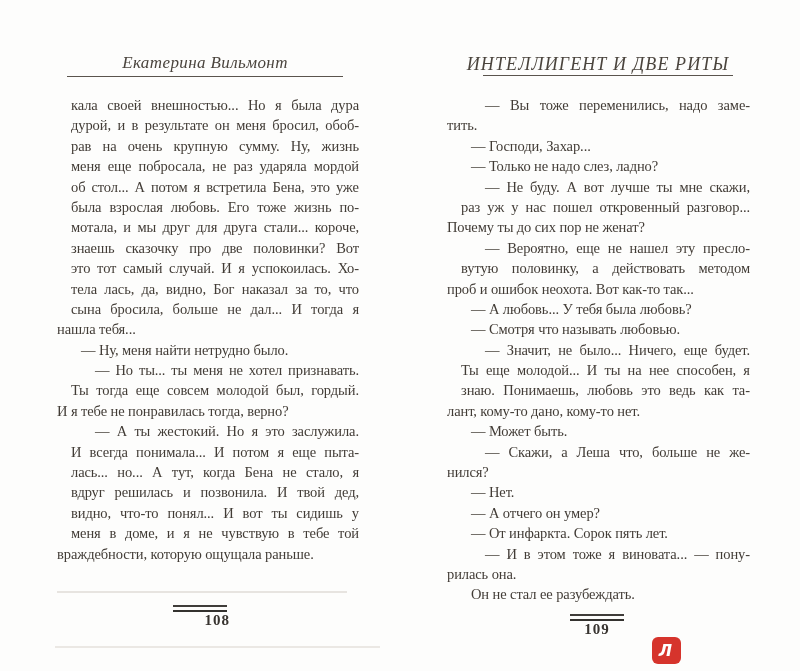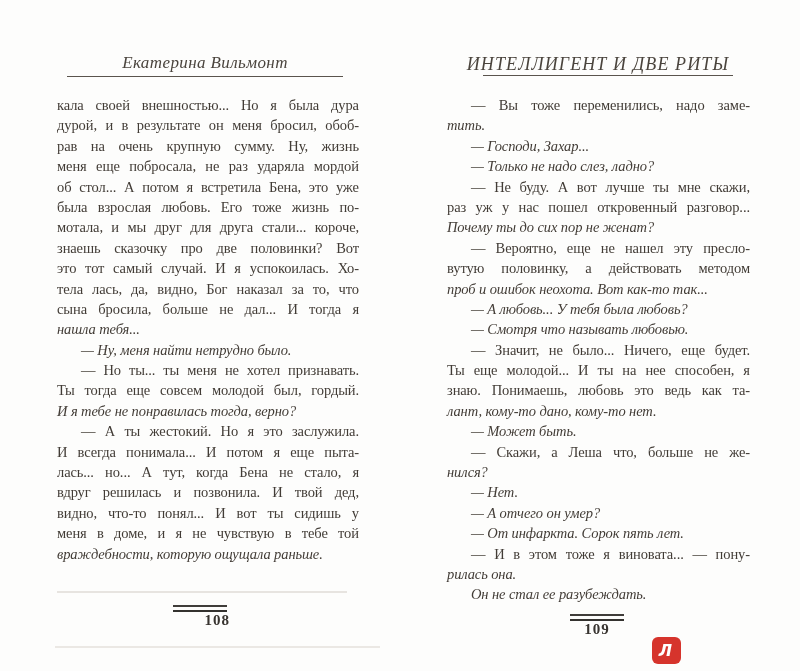--- a/index.html
+++ b/index.html
@@ -33,24 +33,24 @@
   .body-col { position: absolute; top: 95px; }
   .body-left  { left: 57px;  width: 302px; }
   .body-right { left: 447px; width: 303px; }
   .line {
     height: 20.4px;
     line-height: 20.4px;
     font-size: 14.5px;
     letter-spacing: -0.1px;
     white-space: nowrap;
   }
-  .line.just { display: flex; justify-content: space-between; align-items: flex-end; }
+  .line.just { display: flex; justify-content: space-between; align-items: flex-end; margin-left: 14px; }
   .line.just span { flex: 0 0 auto; white-space: pre; }
   .line.indent { padding-left: 24px; }
-  .line.end { text-align: left; font-style: italic; }
+  .line.end { text-align: left; }
 
   
   .footer-orn {
     position: absolute;
     width: 54px;
     height: 3px;
     border-top: 2px solid #403d3a;
     border-bottom: 2.6px solid #34322f;
   }
   .orn-left  { left: 173px; top: 605px; }

